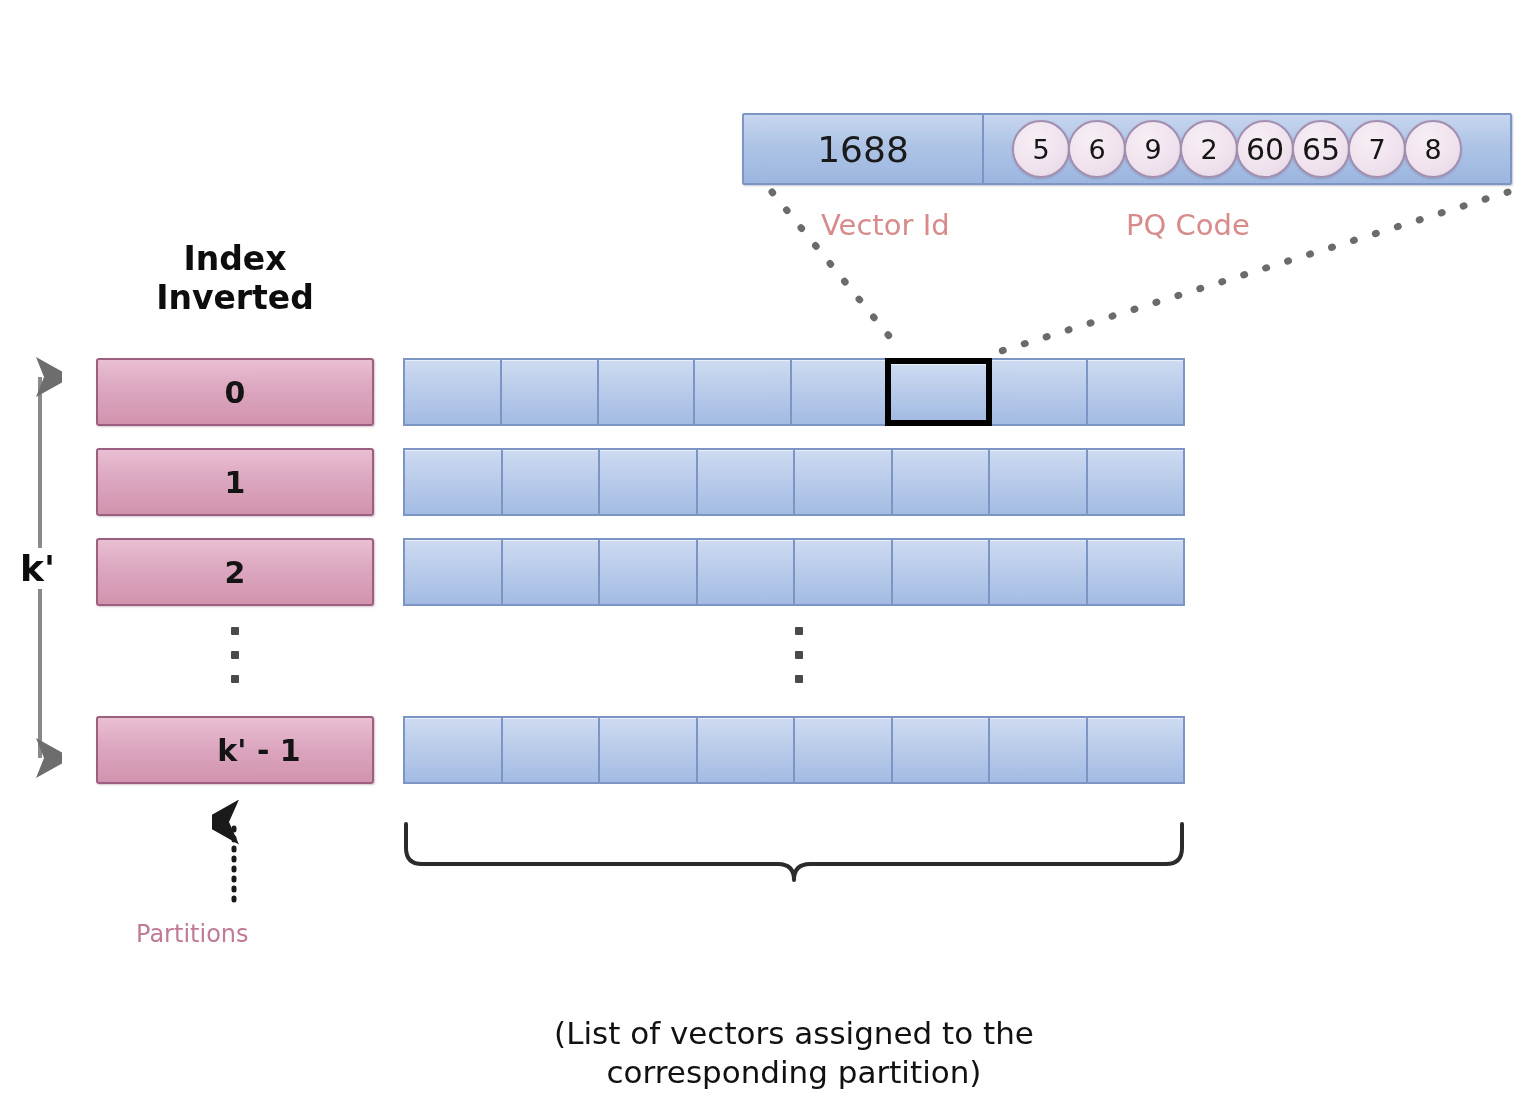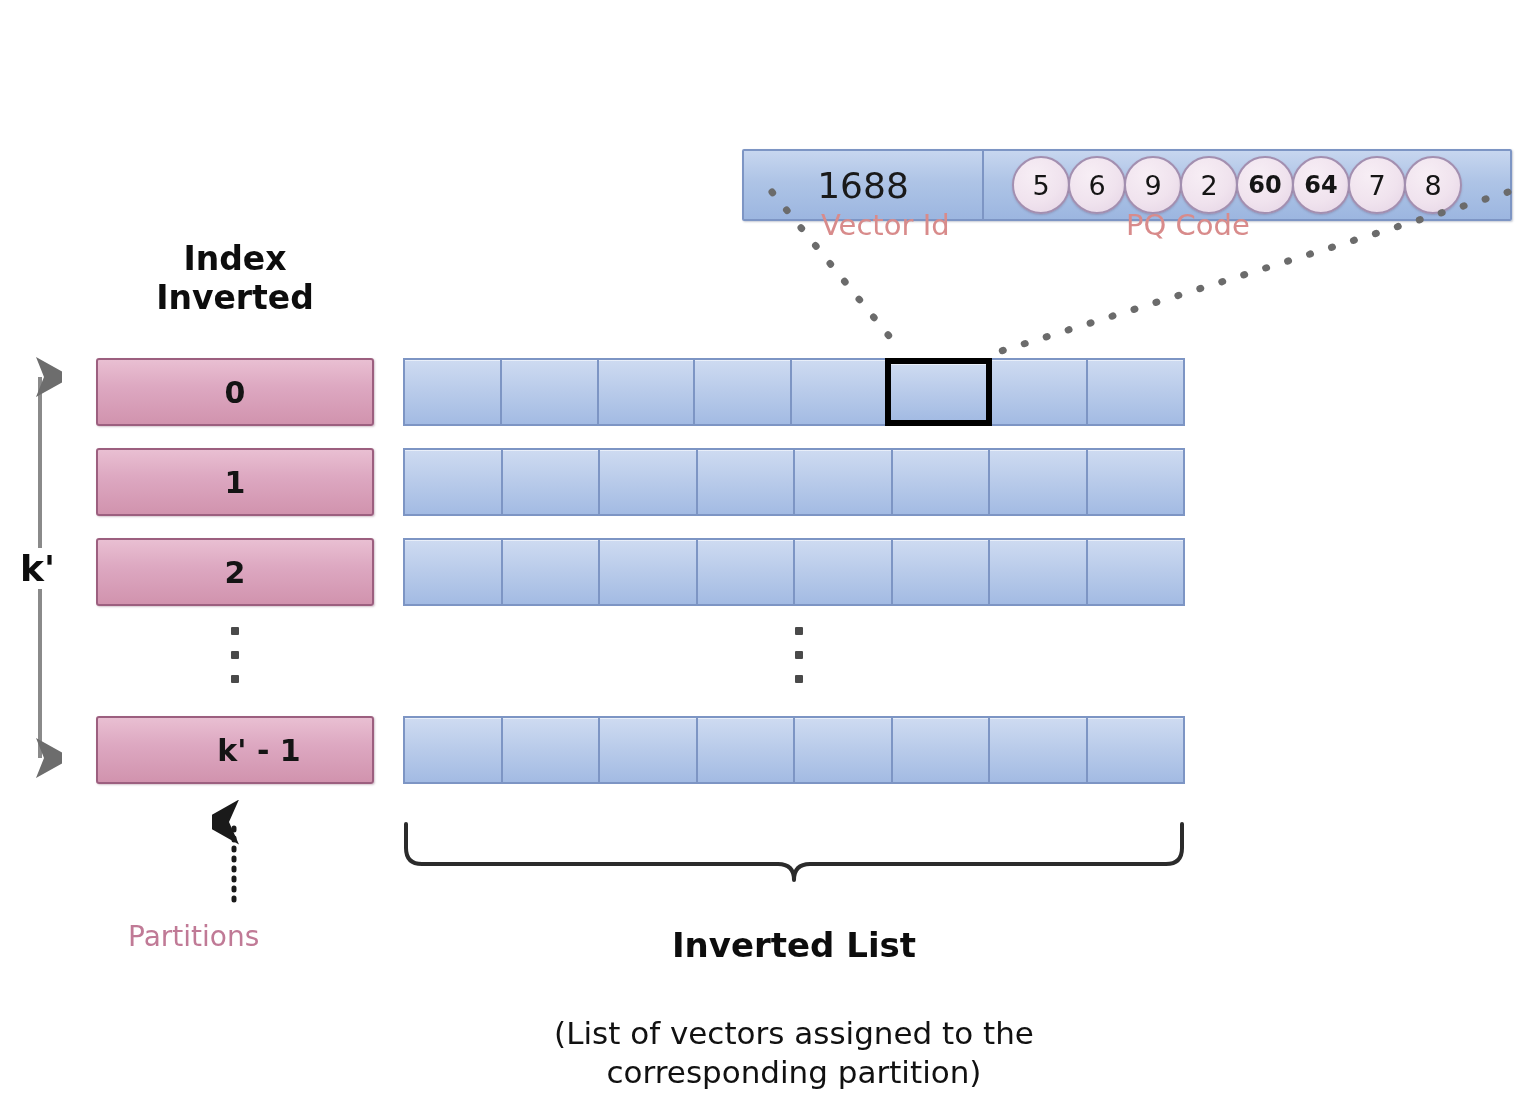--- a/index.html
+++ b/index.html
@@ -35,23 +35,24 @@
     text-align: center;
     line-height: 1.18;
     white-space: normal;
   }
   .label-pink {
     font-size: 29px;
     color: #d88b8b;
     font-family: "DejaVu Sans", "Liberation Sans", sans-serif;
   }
   .label-partitions {
-    font-size: 28px;
+    font-size: 24px;
     color: #c07a96;
     font-family: "DejaVu Sans", "Liberation Sans", sans-serif;
+    margin-left: 8px;
   }
   .caption-title {
     font-size: 34px;
     font-weight: bold;
     color: #0d0d0d;
     text-align: center;
   }
   .caption-sub {
     font-size: 31px;
     color: #111111;
@@ -72,21 +73,20 @@
     left: 742px;
     top: 113px;
     width: 770px;
     height: 72px;
     box-sizing: border-box;
     border: 2px solid #7d95c4;
     border-radius: 2px;
     background: linear-gradient(to bottom, #c7d6ef 0%, #aec4e6 45%, #9cb6e0 100%);
     display: flex;
     box-shadow: 1px 1px 2px rgba(90,100,130,0.35);
-    margin-top: 36px;
   }
   #entry-vecid {
     width: 240px;
     box-sizing: border-box;
     border-right: 2px solid #7d95c4;
     display: flex;
     align-items: center;
     justify-content: center;
     font-size: 36px;
     color: #1a1a1a;
@@ -107,21 +107,21 @@
     border: 2px solid #a38fb0;
     background: radial-gradient(circle at 38% 32%, #f7eef5 0%, #f0e3ee 55%, #e4d3e4 100%);
     display: flex;
     align-items: center;
     justify-content: center;
     font-size: 27px;
     color: #151515;
     font-family: "DejaVu Sans", "Liberation Sans", sans-serif;
     box-shadow: 0 1px 2px rgba(110,95,125,0.35);
   }
-  .pq-circle.wide { font-size: 24px; font-weight: bold; }
+  .pq-circle.wide { font-size: 30px; }
 
   
   .idx-box {
     position: absolute;
     left: 96px;
     width: 278px;
     height: 68px;
     box-sizing: border-box;
     border: 2px solid #9c5f7f;
     border-radius: 3px;
@@ -184,21 +184,21 @@
 
 
   <div id="entry-bar">
     <div id="entry-vecid">1688</div>
     <div id="entry-pq">
       <div class="pq-circle">5</div>
       <div class="pq-circle">6</div>
       <div class="pq-circle">9</div>
       <div class="pq-circle">2</div>
       <div class="pq-circle wide">60</div>
-      <div class="pq-circle wide">64</div>
+      <div class="pq-circle wide">65</div>
       <div class="pq-circle">7</div>
       <div class="pq-circle">8</div>
     </div>
   </div>
 
   <div class="txt label-pink" style="left:808px; top:208px;margin-left:13px;">Vector Id</div>
   <div class="txt label-pink" style="left:1126px; top:208px;">PQ Code</div>
 
   <svg style="position:absolute; left:0; top:0; width:1540px; height:1114px; pointer-events:none;">
     <line x1="772" y1="192" x2="902" y2="352" stroke="#6b6b6b" stroke-width="7" stroke-linecap="round" stroke-dasharray="1 22"></line>
@@ -291,19 +291,18 @@
   <div class="vdots" style="left:795px; top:627px;">
     <span></span>
       <span></span>
       <span></span>
   </div>
 
   <svg style="position:absolute; left:398px; top:818px; width:792px; height:78px;">
     <path d="M8,6 L8,30 Q8,46 24,46 L380,46 Q396,46 396,62 Q396,46 412,46 L768,46 Q784,46 784,30 L784,6" fill="none" stroke="#2b2b2b" stroke-width="4" stroke-linecap="round" stroke-linejoin="round"></path>
   </svg>
 
-  <div class="txt caption-title" style="left:398px; top:925px; width:792px;">Inverted List</div>
   <div class="txt caption-sub" style="left:398px; top:978px; width:792px;">
     <div>(List of vectors assigned to the</div>
     <div>corresponding partition)</div>
   </div>
 
 </div>
 
 </body></html>

